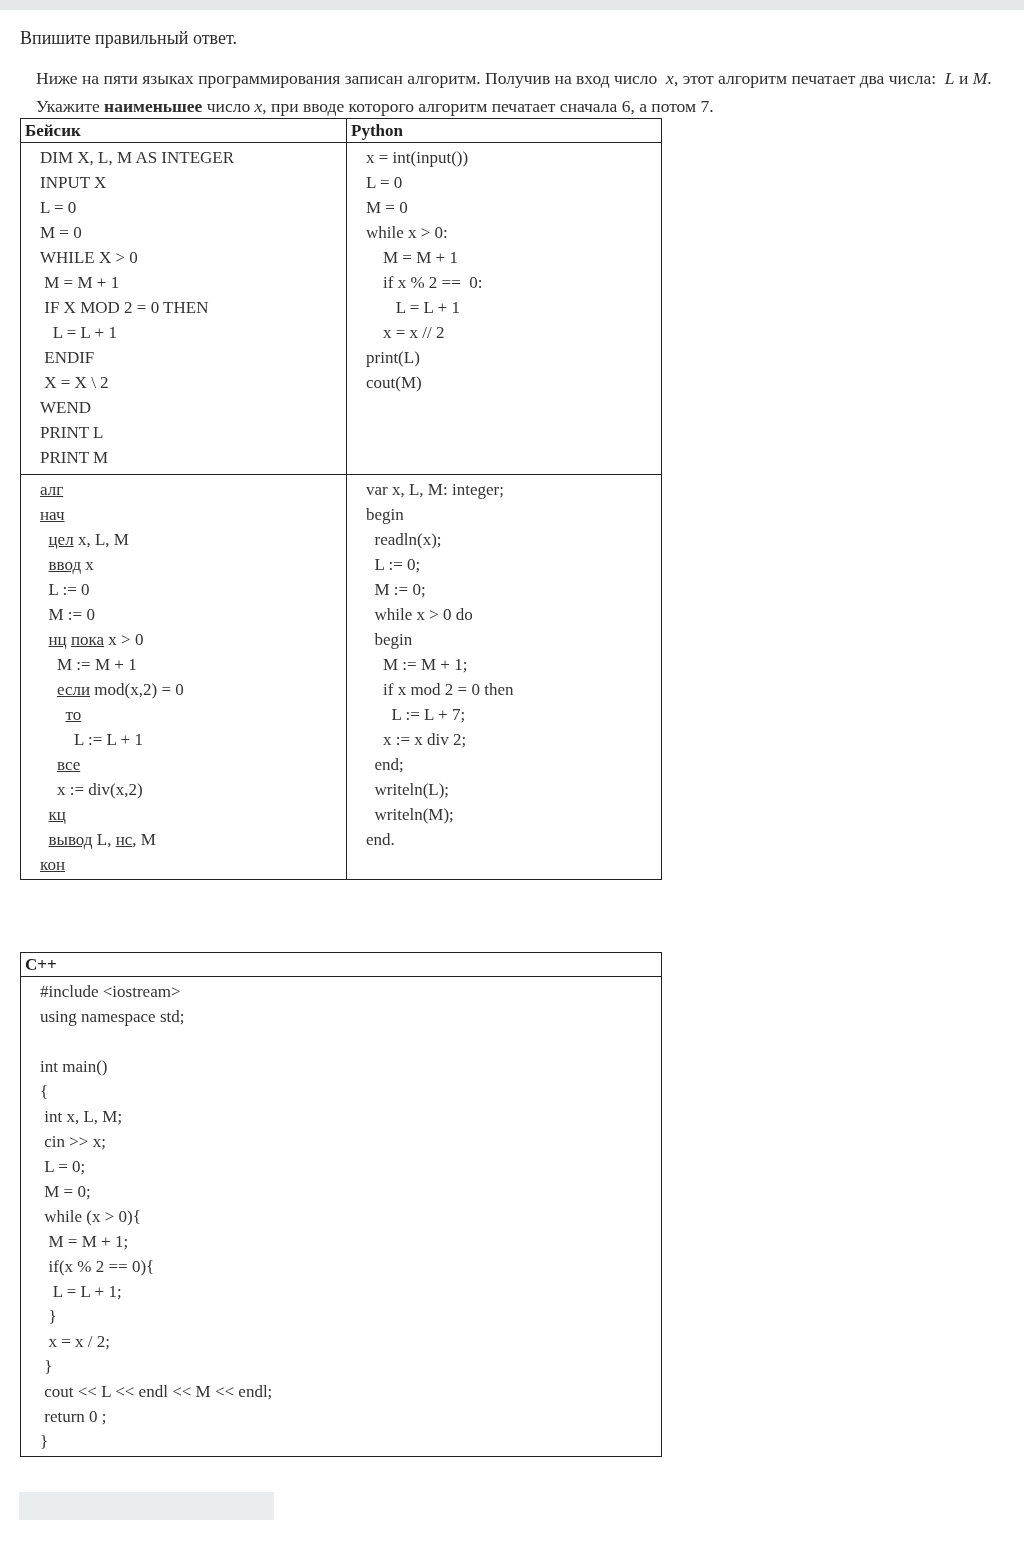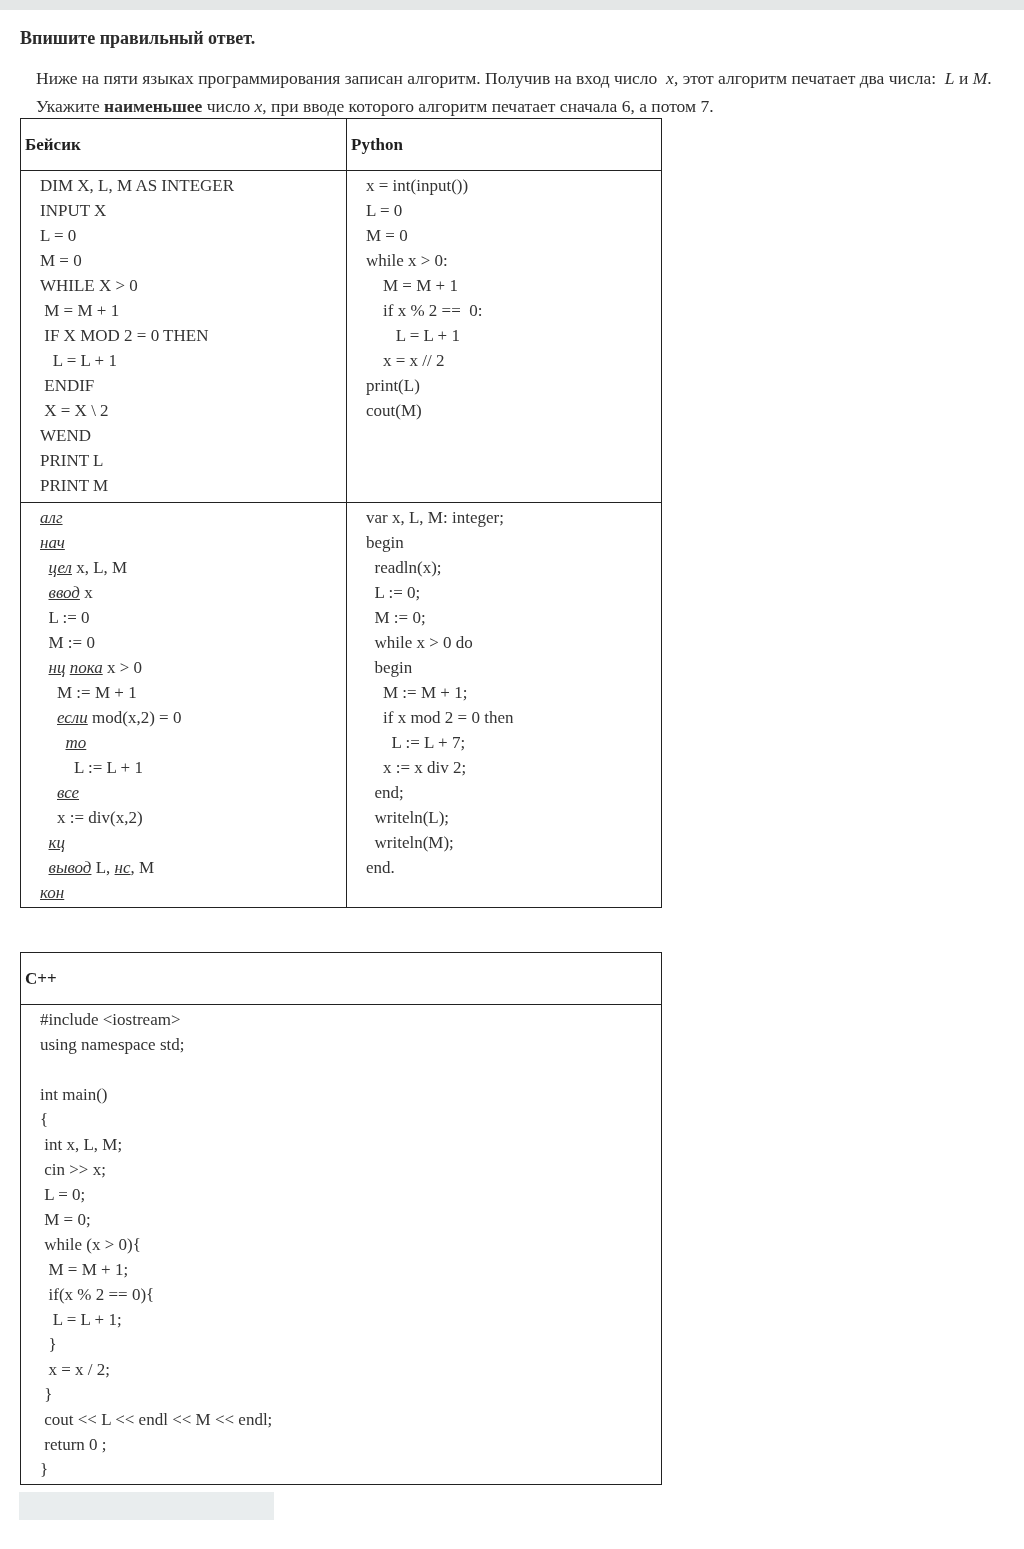--- a/index.html
+++ b/index.html
@@ -15,21 +15,21 @@
   .top-bar {
     position: absolute;
     left: 0; top: 0;
     width: 1024px; height: 10px;
     background: #e4e7e7;
   }
   .instruction-heading {
     position: absolute;
     left: 20px; top: 27px;
     font-size: 18px;
-    font-weight: bold;
+    font-weight: normal;
     color: #2b2b2b;
     line-height: 22px;
     text-align: right;
   }
   .task-text {
     position: absolute;
     left: 36px; top: 64px;
     width: 1000px;
     font-size: 17.5px;
     color: #2e2e2e;
@@ -47,34 +47,34 @@
   }
   .pos-t1 { left: 20px; top: 118px; width: 642px; }
   .pos-t2 { left: 20px; top: 952px; width: 642px; }
   table.code-table th, table.code-table td {
     border: 1.5px solid #222222;
   }
   table.code-table th {
     text-align: left;
     font-weight: bold;
     color: #1f1f1f;
-    padding: 15px 4px;
+    padding: 1px 4px;
     height: 21px;
     font-size: 17px;
   }
   td.code {
     vertical-align: top;
     padding: 2px 19px;
   }
   .code-line {
     white-space: pre;
     line-height: 25px;
     min-height: 25px;
   }
-  .kw { text-decoration: underline; font-style: italic; }
+  .kw { text-decoration: underline; }
   .col-basic { width: 317px; }
   .answer-box {
     position: absolute;
     left: 19px; top: 1492px;
     width: 255px; height: 28px;
     background: #e9edee;
   }
 </style>
 </head>
 <body>

